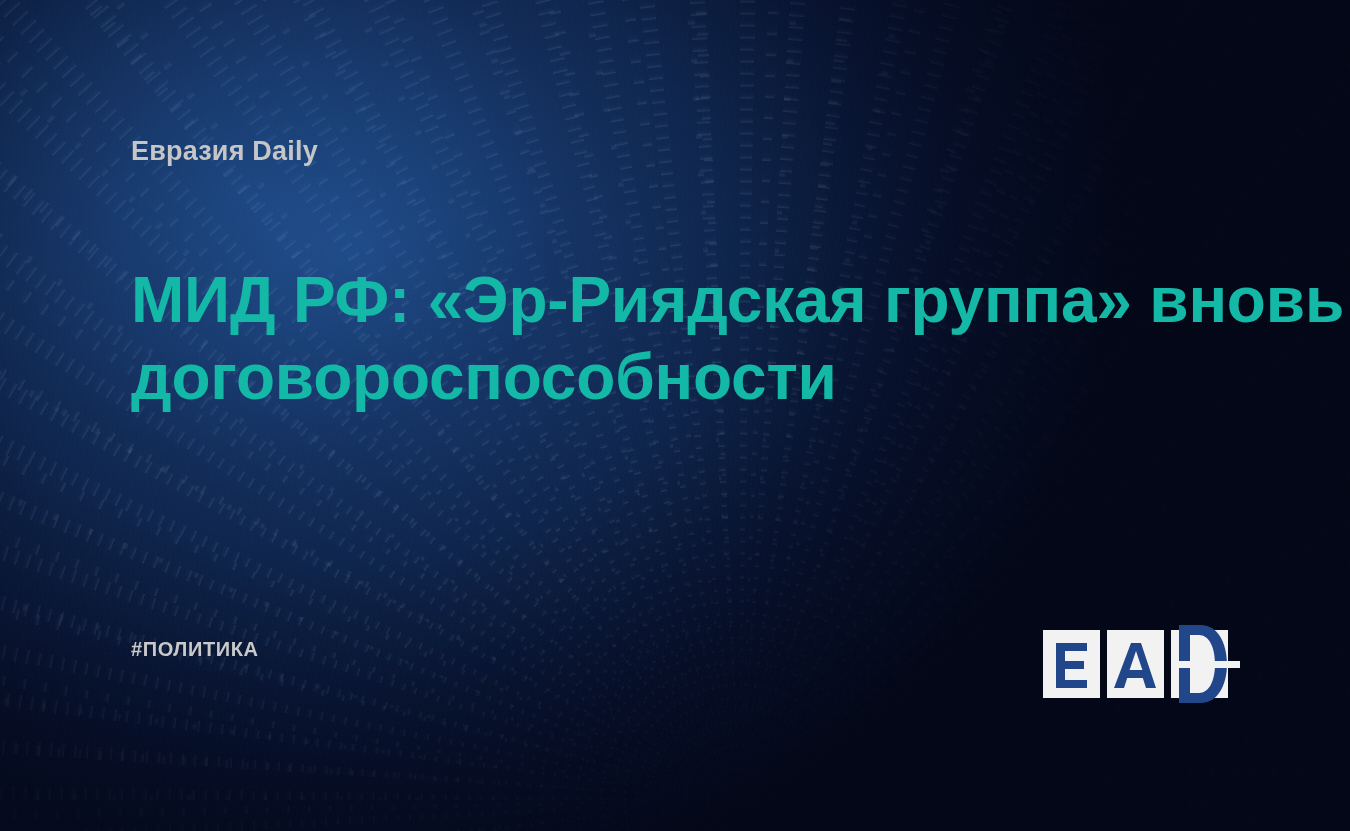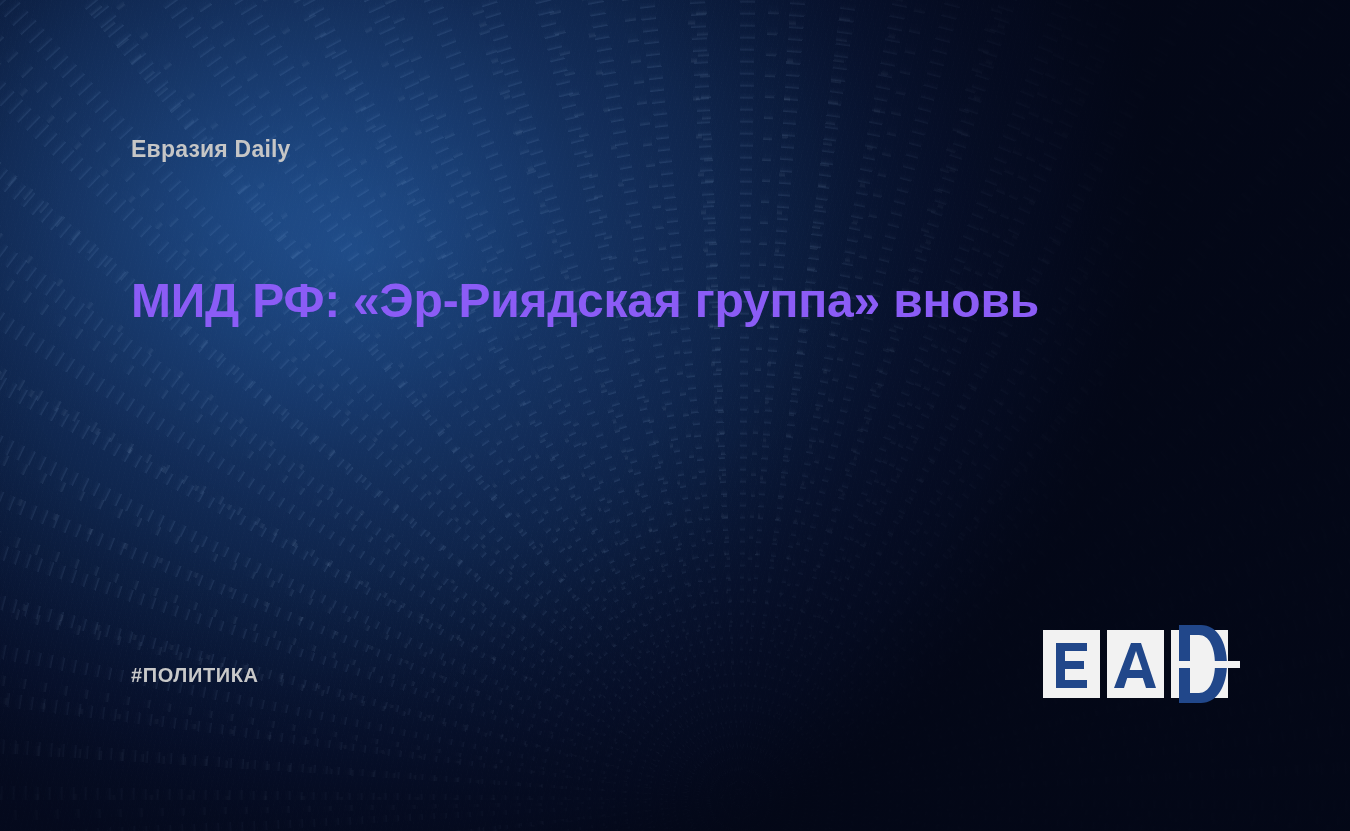--- a/index.html
+++ b/index.html
@@ -139,46 +139,46 @@
   .content {
     position: absolute;
     inset: 0;
     z-index: 5;
   }
 
   .brand {
     position: absolute;
     left: 131px;
     top: 136px;
-    font-size: 23px;
+    font-size: 27px;
     font-weight: 700;
     letter-spacing: 0.2px;
     color: #c6c6c6;
     white-space: nowrap;
   }
 
   .headline {
     position: absolute;
     left: 131px;
     top: 262px;
     width: 1070px;
     margin: 0;
-    font-size: 48px;
+    font-size: 64px;
     font-weight: 700;
     line-height: 77px;
     letter-spacing: -0.2px;
-    color: #8b5cf6;
+    color: #14b8a6;
     font-stretch: condensed;
   }
   .headline .hl-line { display: block; white-space: nowrap; }
 
   .tag {
     position: absolute;
     left: 131px;
-    top: 664px;
+    top: 638px;
     font-size: 20px;
     font-weight: 700;
     letter-spacing: 0.6px;
     color: #c9c9c9;
     white-space: nowrap;
   }
 
   
   .logo {
     position: absolute;
@@ -230,20 +230,21 @@
   <div class="trail-fade"></div>
   <div class="grain"></div>
   <div class="bg-vignette"></div>
 
   <div class="content">
 
     <div class="brand">Евразия Daily</div>
 
     <h1 class="headline">
       <span class="hl-line">МИД РФ: «Эр-Риядская группа» вновь</span>
+      <span class="hl-line">договороспособности</span>
     </h1>
 
     <div class="tag">#ПОЛИТИКА</div>
 
     <div class="logo">
 
       <div class="logo-tile">
         <span>
           <svg width="40" height="47" viewBox="0 0 40 47" aria-hidden="true">
             <path fill="#21478a" d="M4 2 h31 v8 H13 v10 h19 v8 H13 v11 h22 v8 H4 z"></path>

